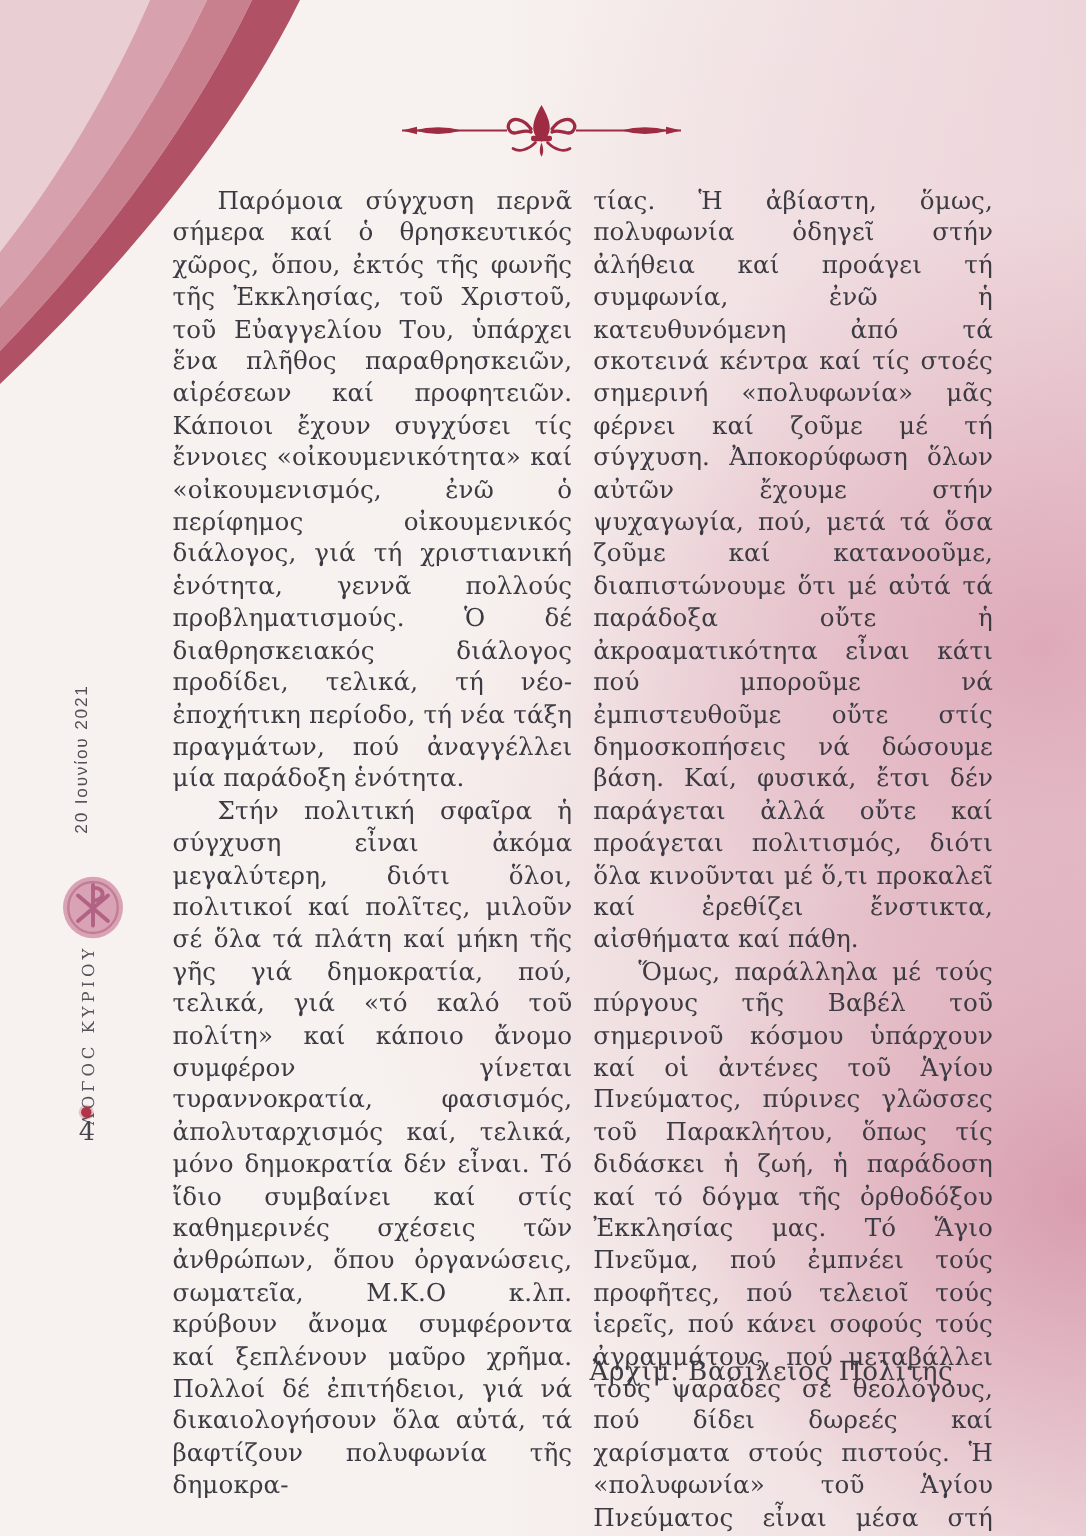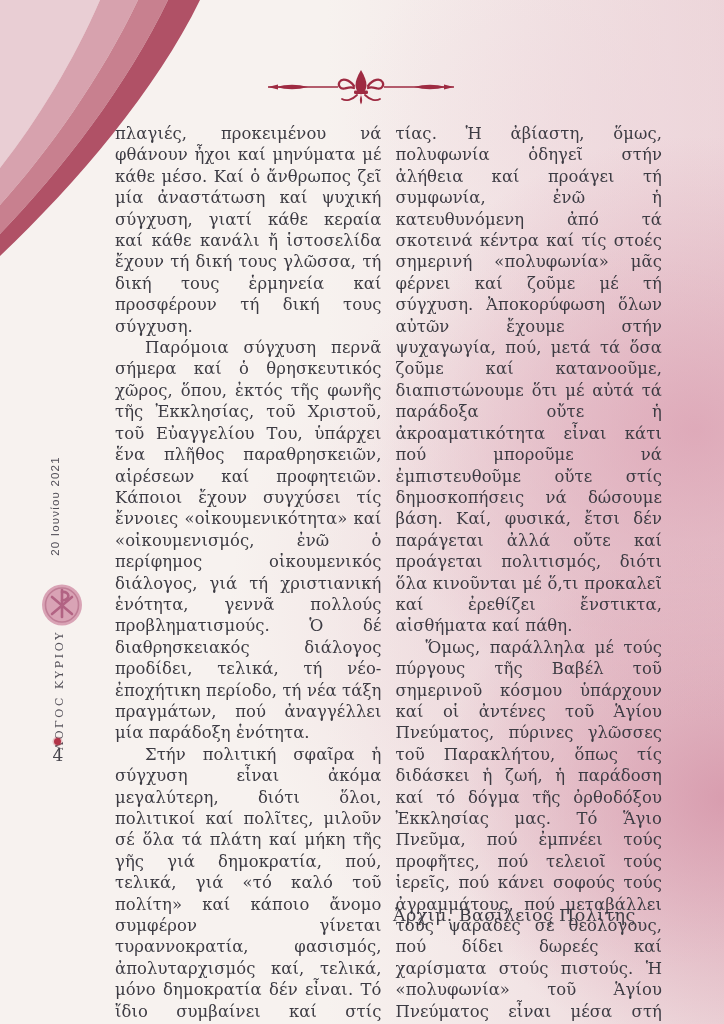--- a/index.html
+++ b/index.html
@@ -119,21 +119,20 @@
       <line x1="32" y1="14" x2="12" y2="31"></line>
     </g>
   </svg>
 
   <div class="v-text v-title">ΛΟΓΟC ΚΥΡΙΟΥ</div>
   <div class="sidebar-dot"></div>
   <div class="page-number">4</div>
 
   <div class="columns">
     <div class="col" id="col-left">
-        <p>πλαγιές, προκειμένου νά φθάνουν ἦχοι καί μηνύματα μέ κάθε μέσο. Καί ὁ ἄνθρωπος ζεῖ μία ἀναστάτωση καί ψυχική σύγχυση, γιατί κάθε κεραία καί κάθε κανάλι ἤ ἱστοσελίδα ἔχουν τή δική τους γλῶσσα, τή δική τους ἑρμηνεία καί προσφέρουν τή δική τους σύγχυση.</p>
         <p class="indent">Παρόμοια σύγχυση περνᾶ σήμερα καί ὁ θρησκευτικός χῶρος, ὅπου, ἐκτός τῆς φωνῆς τῆς Ἐκκλησίας, τοῦ Χριστοῦ, τοῦ Εὐαγγελίου Του, ὑπάρχει ἕνα πλῆθος παραθρησκειῶν, αἱρέσεων καί προφητειῶν. Κάποιοι ἔχουν συγχύσει τίς ἔννοιες «οἰκουμενικότητα» καί «οἰκουμενισμός, ἐνῶ ὁ περίφημος οἰκουμενικός διάλογος, γιά τή χριστιανική ἑνότητα, γεννᾶ πολλούς προβληματισμούς. Ὁ δέ διαθρησκειακός διάλογος προδίδει, τελικά, τή νέο-ἐποχήτικη περίοδο, τή νέα τάξη πραγμάτων, πού ἀναγγέλλει μία παράδοξη ἑνότητα.</p>
         <p class="indent">Στήν πολιτική σφαῖρα ἡ σύγχυση εἶναι ἀκόμα μεγαλύτερη, διότι ὅλοι, πολιτικοί καί πολῖτες, μιλοῦν σέ ὅλα τά πλάτη καί μήκη τῆς γῆς γιά δημοκρατία, πού, τελικά, γιά «τό καλό τοῦ πολίτη» καί κάποιο ἄνομο συμφέρον γίνεται τυραννοκρατία, φασισμός, ἀπολυταρχισμός καί, τελικά, μόνο δημοκρατία δέν εἶναι. Τό ἴδιο συμβαίνει καί στίς καθημερινές σχέσεις τῶν ἀνθρώπων, ὅπου ὀργανώσεις, σωματεῖα, Μ.Κ.Ο κ.λπ. κρύβουν ἄνομα συμφέροντα καί ξεπλένουν μαῦρο χρῆμα. Πολλοί δέ ἐπιτήδειοι, γιά νά δικαιολογήσουν ὅλα αὐτά, τά βαφτίζουν πολυφωνία τῆς δημοκρα-</p>
       </div>
     <div class="col" id="col-right">
         <p>τίας. Ἡ ἀβίαστη, ὅμως, πολυφωνία ὁδηγεῖ στήν ἀλήθεια καί προάγει τή συμφωνία, ἐνῶ ἡ κατευθυνόμενη ἀπό τά σκοτεινά κέντρα καί τίς στοές σημερινή «πολυφωνία» μᾶς φέρνει καί ζοῦμε μέ τή σύγχυση. Ἀποκορύφωση ὅλων αὐτῶν ἔχουμε στήν ψυχαγωγία, πού, μετά τά ὅσα ζοῦμε καί κατανοοῦμε, διαπιστώνουμε ὅτι μέ αὐτά τά παράδοξα οὔτε ἡ ἀκροαματικότητα εἶναι κάτι πού μποροῦμε νά ἐμπιστευθοῦμε οὔτε στίς δημοσκοπήσεις νά δώσουμε βάση. Καί, φυσικά, ἔτσι δέν παράγεται ἀλλά οὔτε καί προάγεται πολιτισμός, διότι ὅλα κινοῦνται μέ ὅ,τι προκαλεῖ καί ἐρεθίζει ἔνστικτα, αἰσθήματα καί πάθη.</p>
         <p class="indent">Ὅμως, παράλληλα μέ τούς πύργους τῆς Βαβέλ τοῦ σημερινοῦ κόσμου ὑπάρχουν καί οἱ ἀντένες τοῦ Ἁγίου Πνεύματος, πύρινες γλῶσσες τοῦ Παρακλήτου, ὅπως τίς διδάσκει ἡ ζωή, ἡ παράδοση καί τό δόγμα τῆς ὀρθοδόξου Ἐκκλησίας μας. Τό Ἅγιο Πνεῦμα, πού ἐμπνέει τούς προφῆτες, πού τελειοῖ τούς ἱερεῖς, πού κάνει σοφούς τούς ἀγραμμάτους, πού μεταβάλλει τούς ψαράδες σέ θεολόγους, πού δίδει δωρεές καί χαρίσματα στούς πιστούς. Ἡ «πολυφωνία» τοῦ Ἁγίου Πνεύματος εἶναι μέσα στή Μυστηριώδη Συμφωνία τῆς Ἁγίας Τριάδος, ὅπως τό ἐκφράζουν οἱ ὕμνοι τῆς ἡμέρας «καί παρά πάντων γιγνώσκεται· μία δύναμις, μία Σύνταξις, μία προσκύνησις, τῆς Ἁγίας Τριάδος».</p>
       </div>
   </div>
 
   <div class="signature">Ἀρχιμ. Βασίλειος Πολίτης</div>

